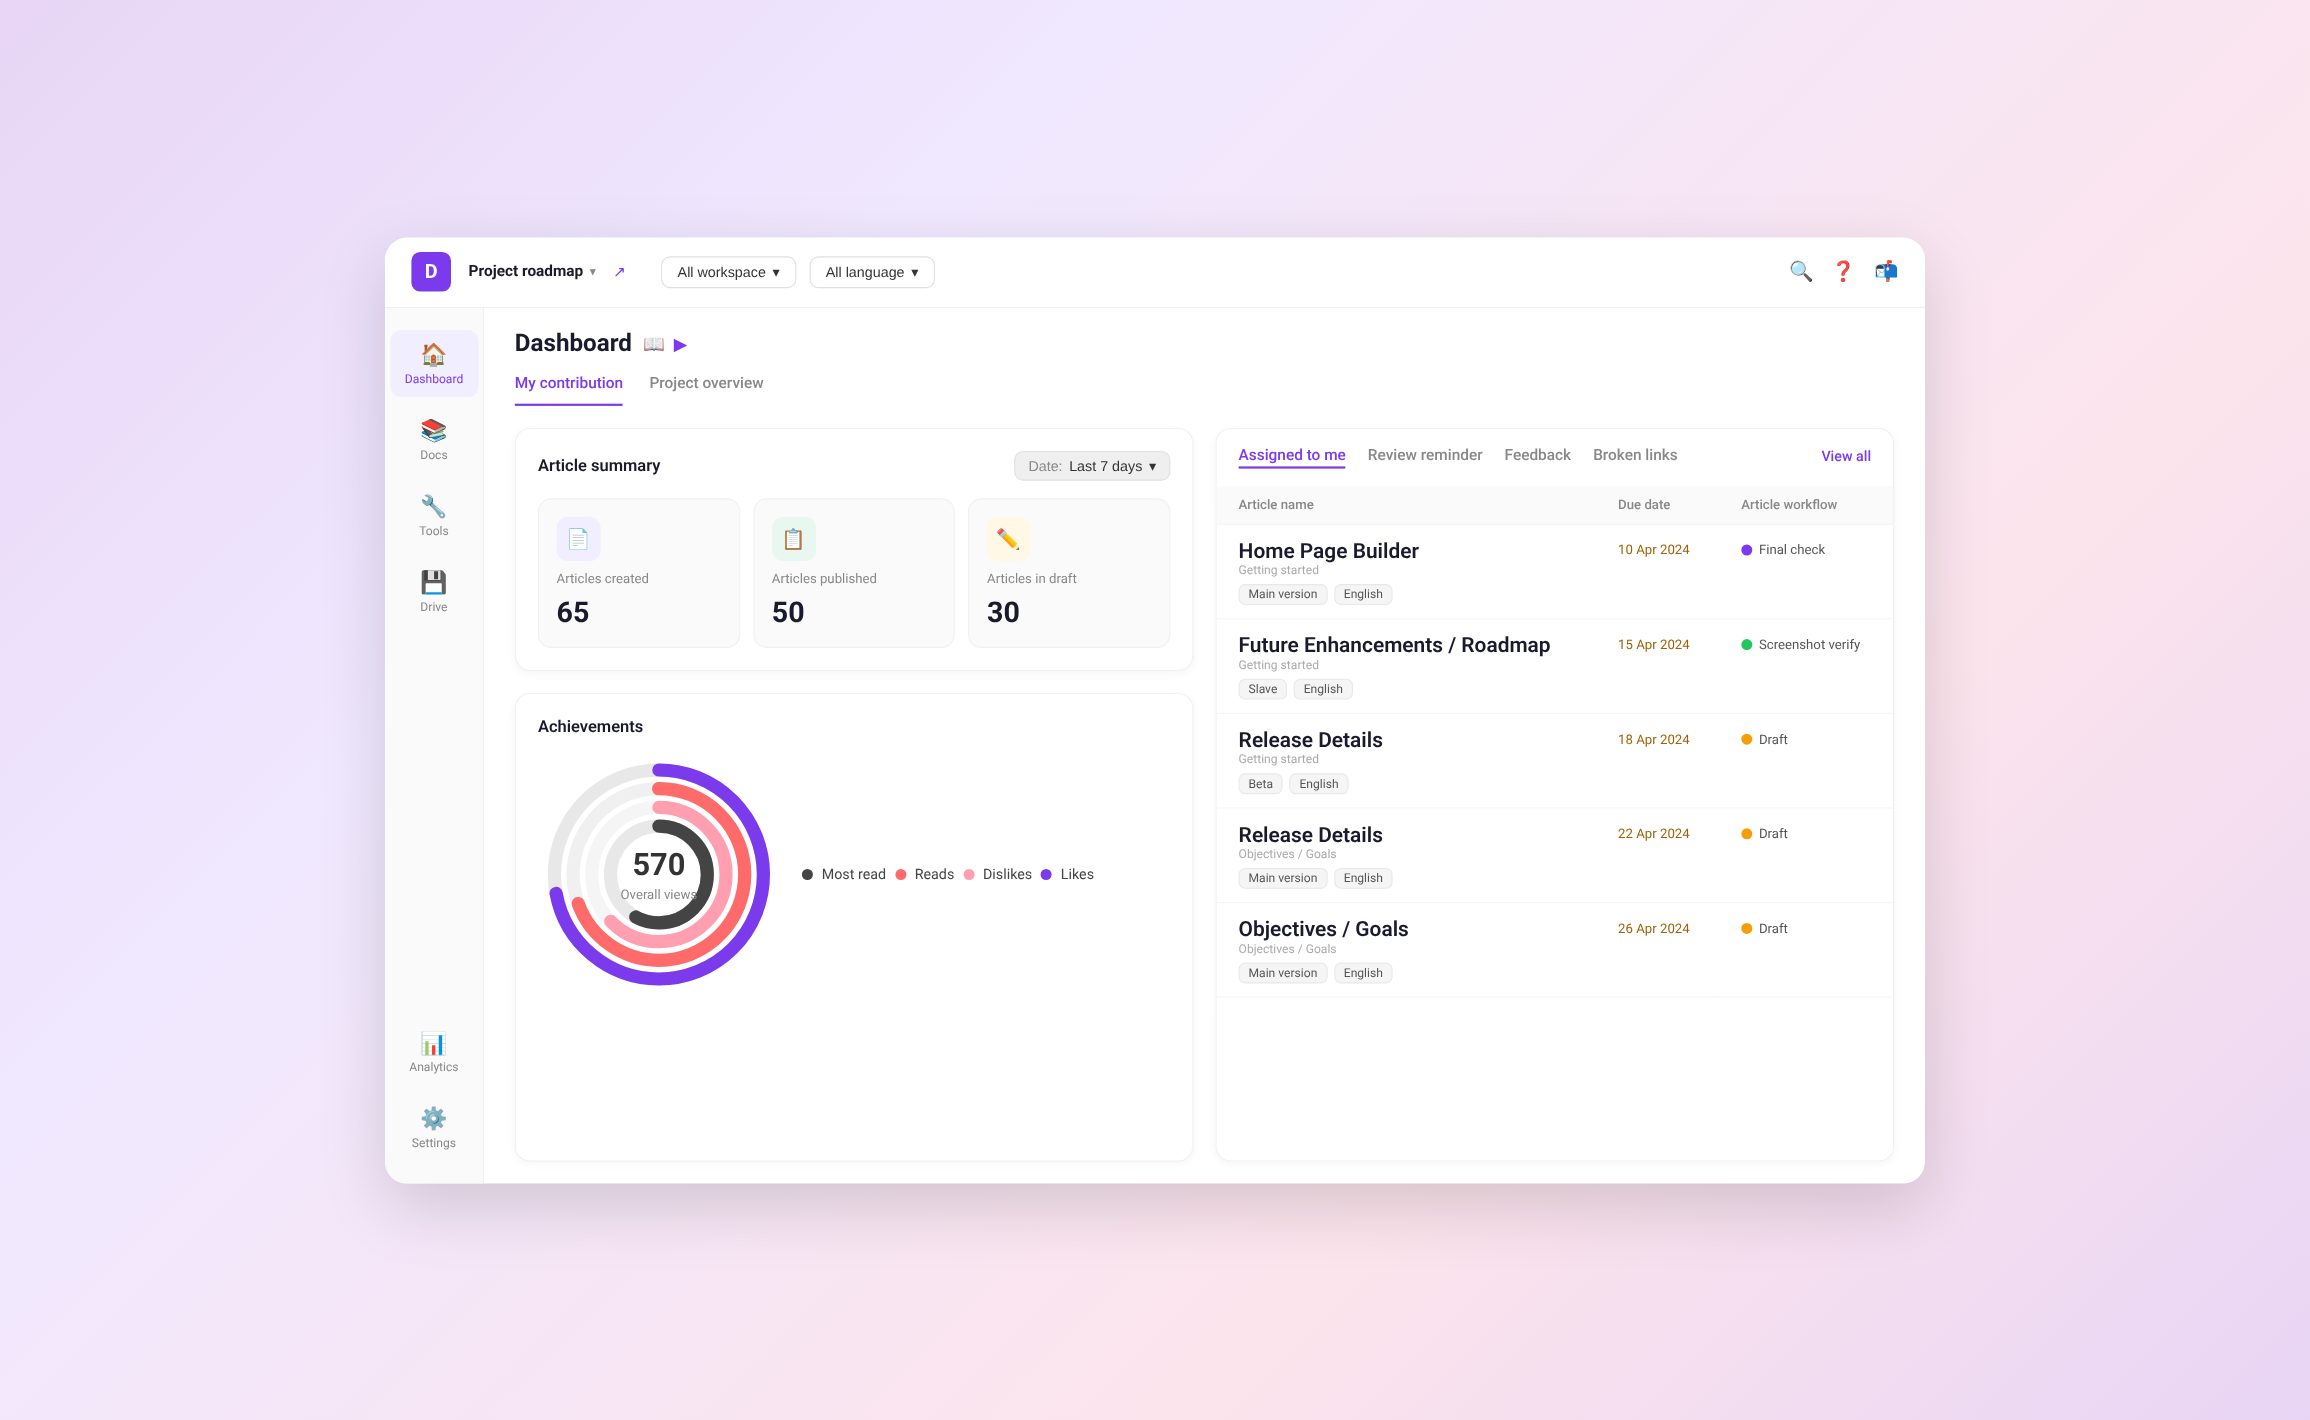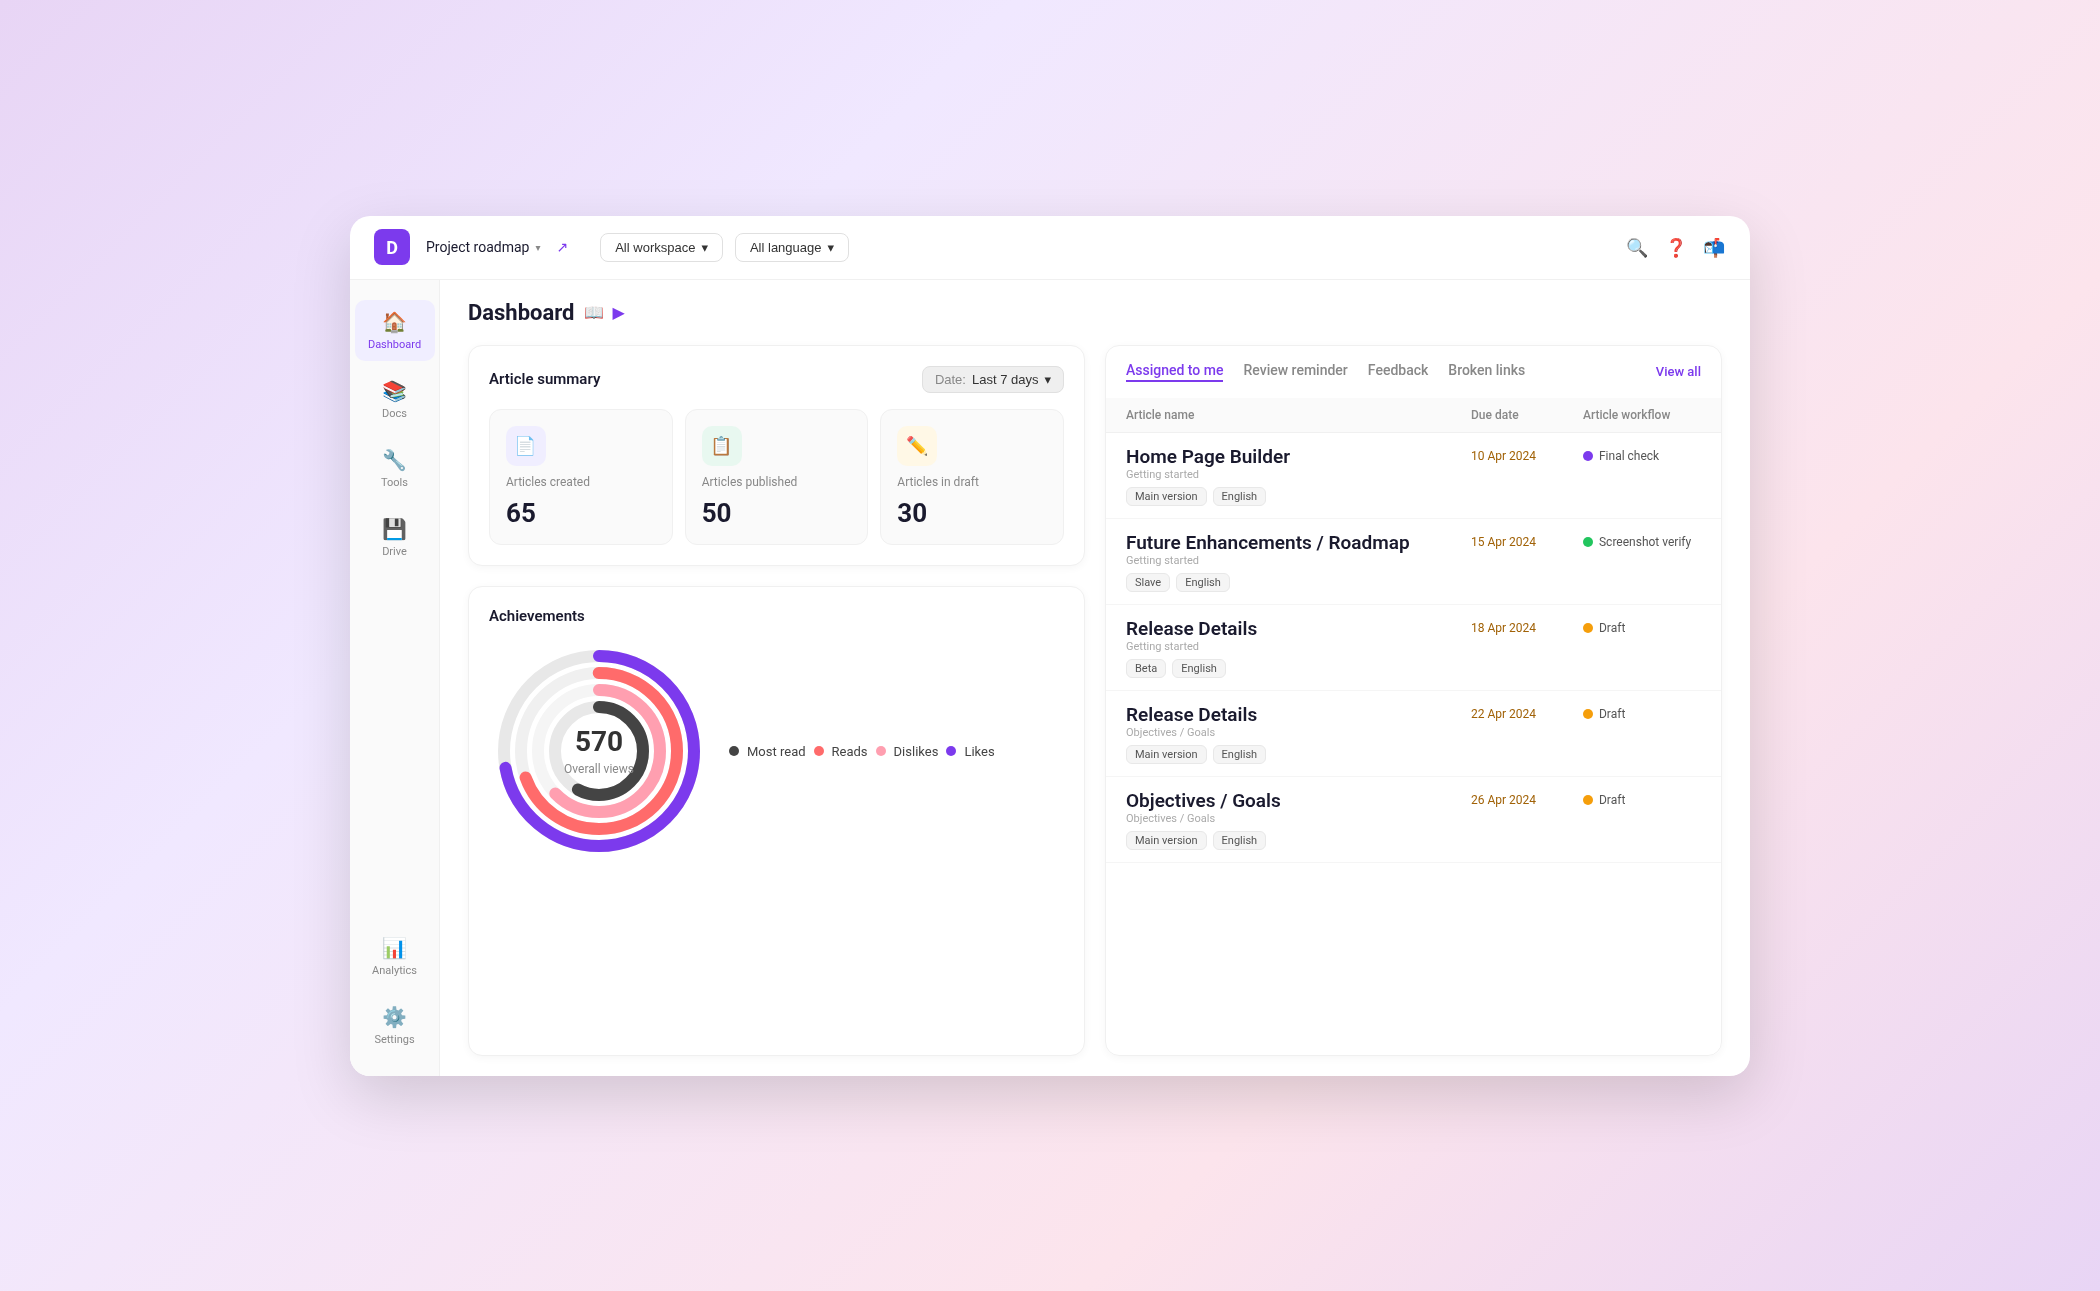--- a/index.html
+++ b/index.html
@@ -43,21 +43,21 @@
       color: white;
       font-weight: bold;
       font-size: 18px;
       flex-shrink: 0;
     }
     .project-selector {
       display: flex;
       align-items: center;
       gap: 6px;
       font-size: 14px;
-      font-weight: 400;
+      font-weight: 700;
       color: #1a1a2e;
       cursor: pointer;
     }
     .project-selector .chevron {
       color: #888;
       font-size: 10px;
     }
     .ext-link-icon {
       color: #7c3aed;
       font-size: 14px;
@@ -491,20 +491,24 @@
 
     <div class="content">
 
       <div class="page-header">
         <div class="page-title-row">
           <span class="page-title">Dashboard</span>
           <div class="page-title-icons">
             <span class="page-title-icon">📖</span>
             <span class="page-title-icon">▶</span>
           </div>
+        </div>
+        <div class="page-tabs">
+          <div class="page-tab active">My contribution</div>
+          <div class="page-tab">Project overview</div>
         </div>
       </div>
 
       <div class="content-grid">
 
         <div class="left-panel">
 
           <div class="card">
             <div class="card-header">
               <span class="card-title">Article summary</span>

